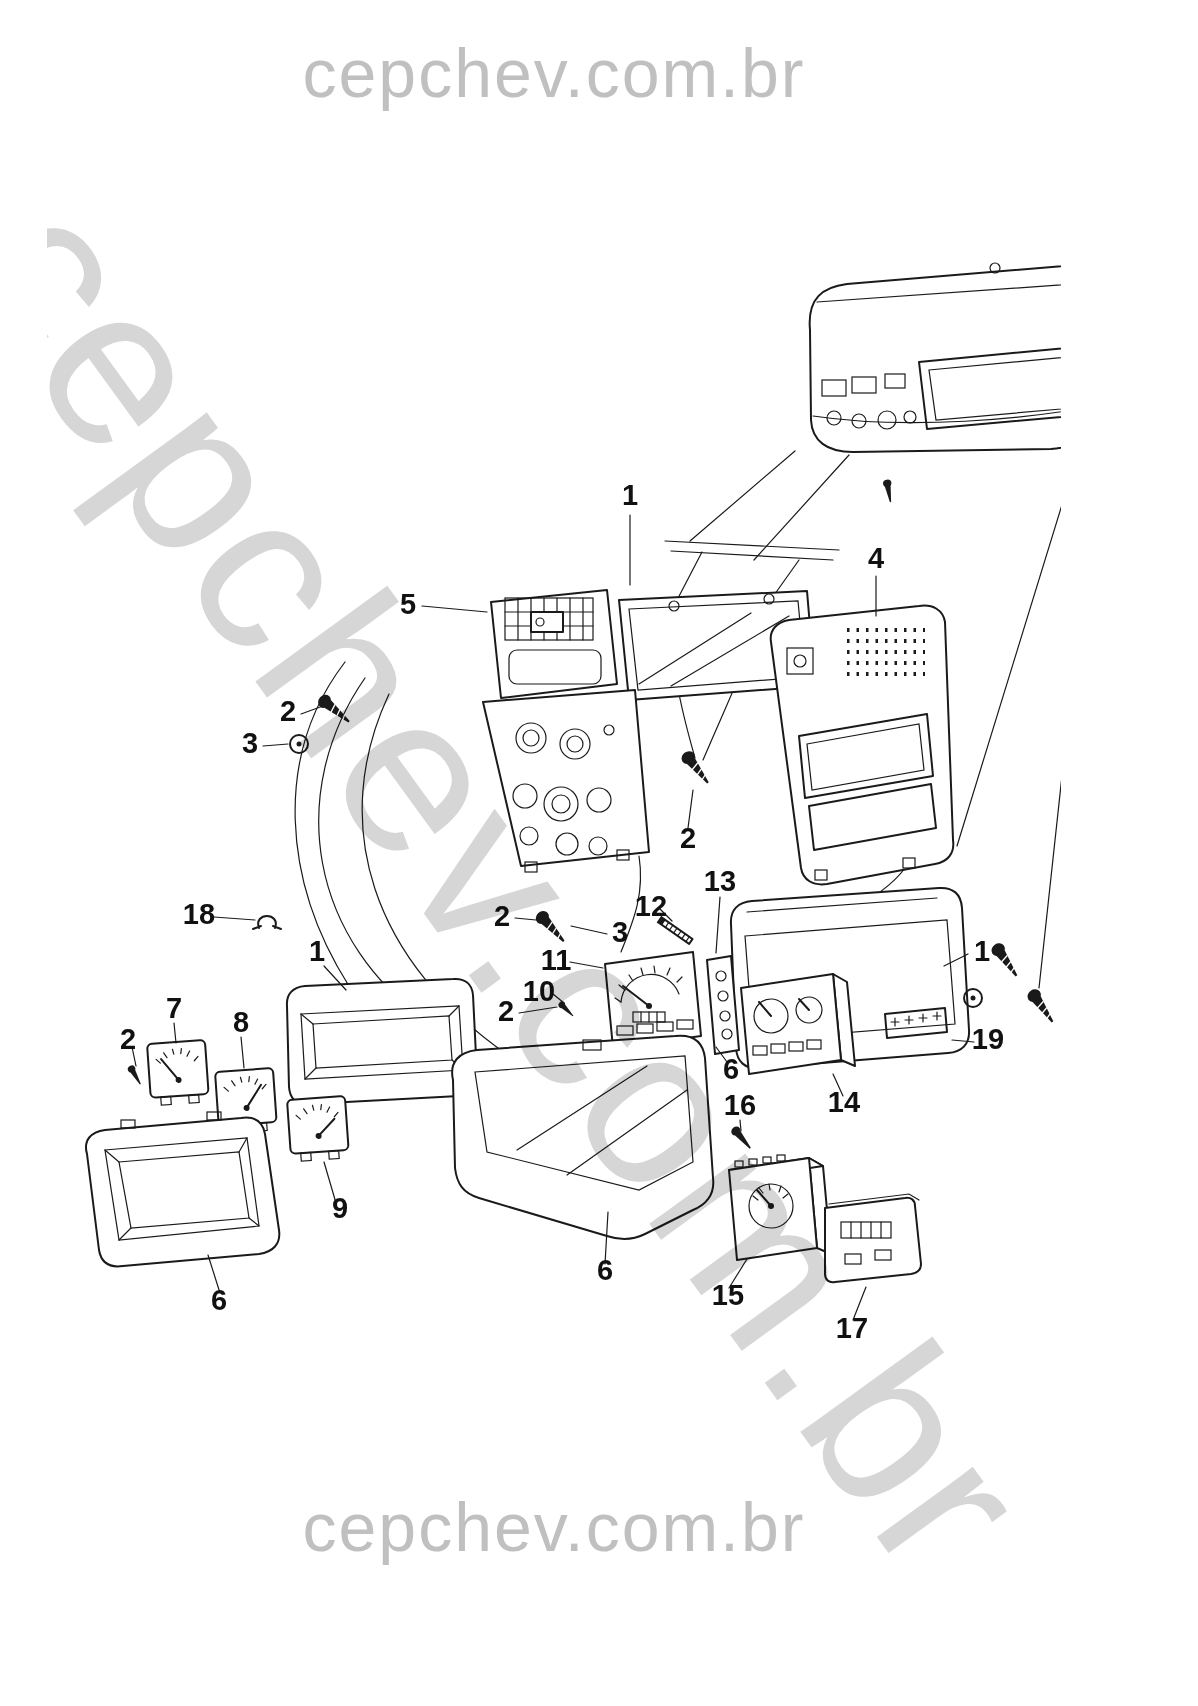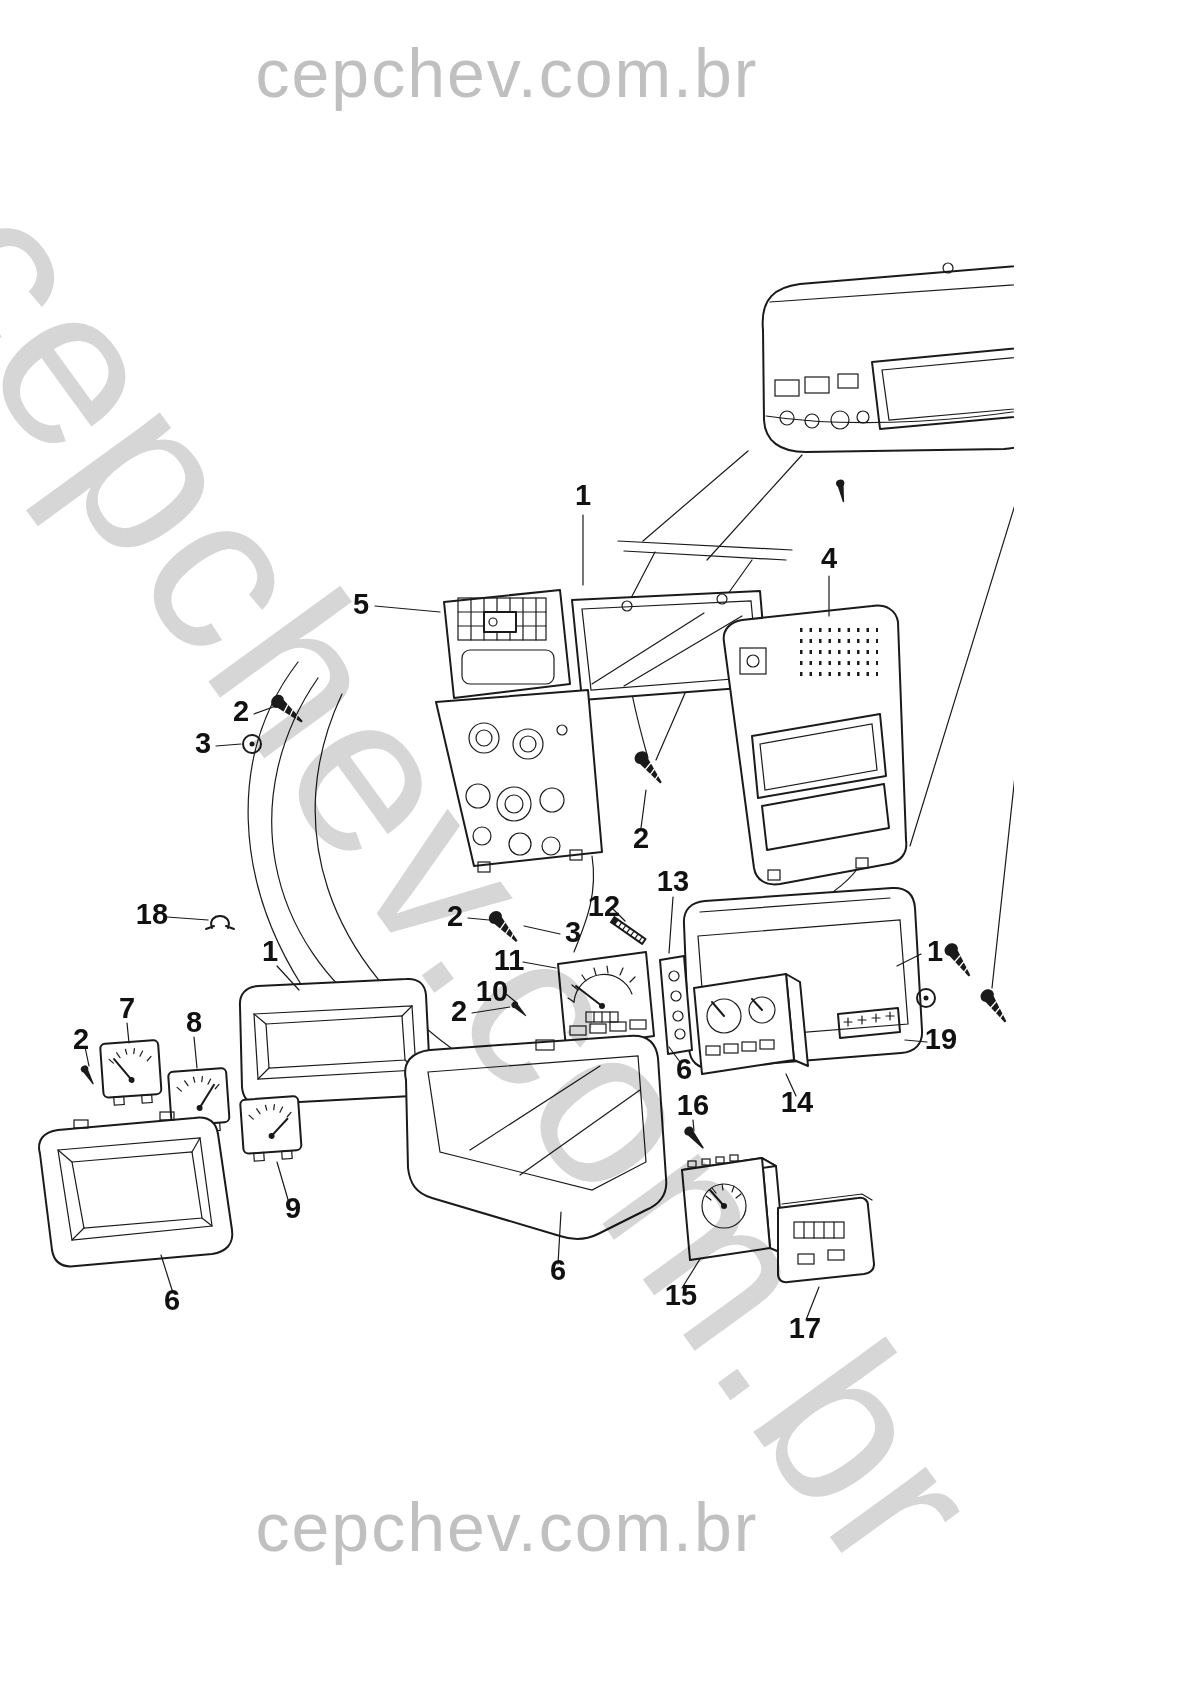--- a/index.html
+++ b/index.html
@@ -1,21 +1,21 @@
 <!DOCTYPE html>
 <html style="--background: #ffffff; --line: #1a1a1a; --watermark: #c0c0c0; --watermark-diagonal: #d6d6d6; --callout: #111111;"><head>
 <meta charset="utf-8">
 <style>
   :root{
     --background:#ffffff; --line:#1a1a1a; --watermark:#c0c0c0;
     --watermark-diagonal:#d6d6d6; --callout:#111111;
   }
   html,body{margin:0;padding:0;background:var(--background);}
   .page{position:relative;width:1014px;height:1706px;background:var(--background);
-        overflow:hidden;font-family:"Liberation Sans",sans-serif;}
+        overflow:hidden;font-family:"Liberation Sans",sans-serif;margin-left:47px;}
   .watermark{position:absolute;color:var(--watermark);white-space:nowrap;
              mix-blend-mode:multiply;user-select:none;}
   .wm-top{top:34px;left:0;width:100%;text-align:center;font-size:68px;letter-spacing:2px;}
   .wm-bottom{top:1488px;left:0;width:100%;text-align:center;font-size:68px;letter-spacing:2px;}
   .wm-diagonal{top:150px;left:78px;font-size:225px;letter-spacing:4px;
                color:var(--watermark-diagonal);transform:rotate(54deg);
                transform-origin:left top;}
   svg.diagram{position:absolute;left:0;top:0;color:var(--line);}
   .s{stroke:currentColor;stroke-width:2;fill:none;stroke-linejoin:round;stroke-linecap:round;}
   .sf{stroke:currentColor;stroke-width:2;fill:#fff;stroke-linejoin:round;}

